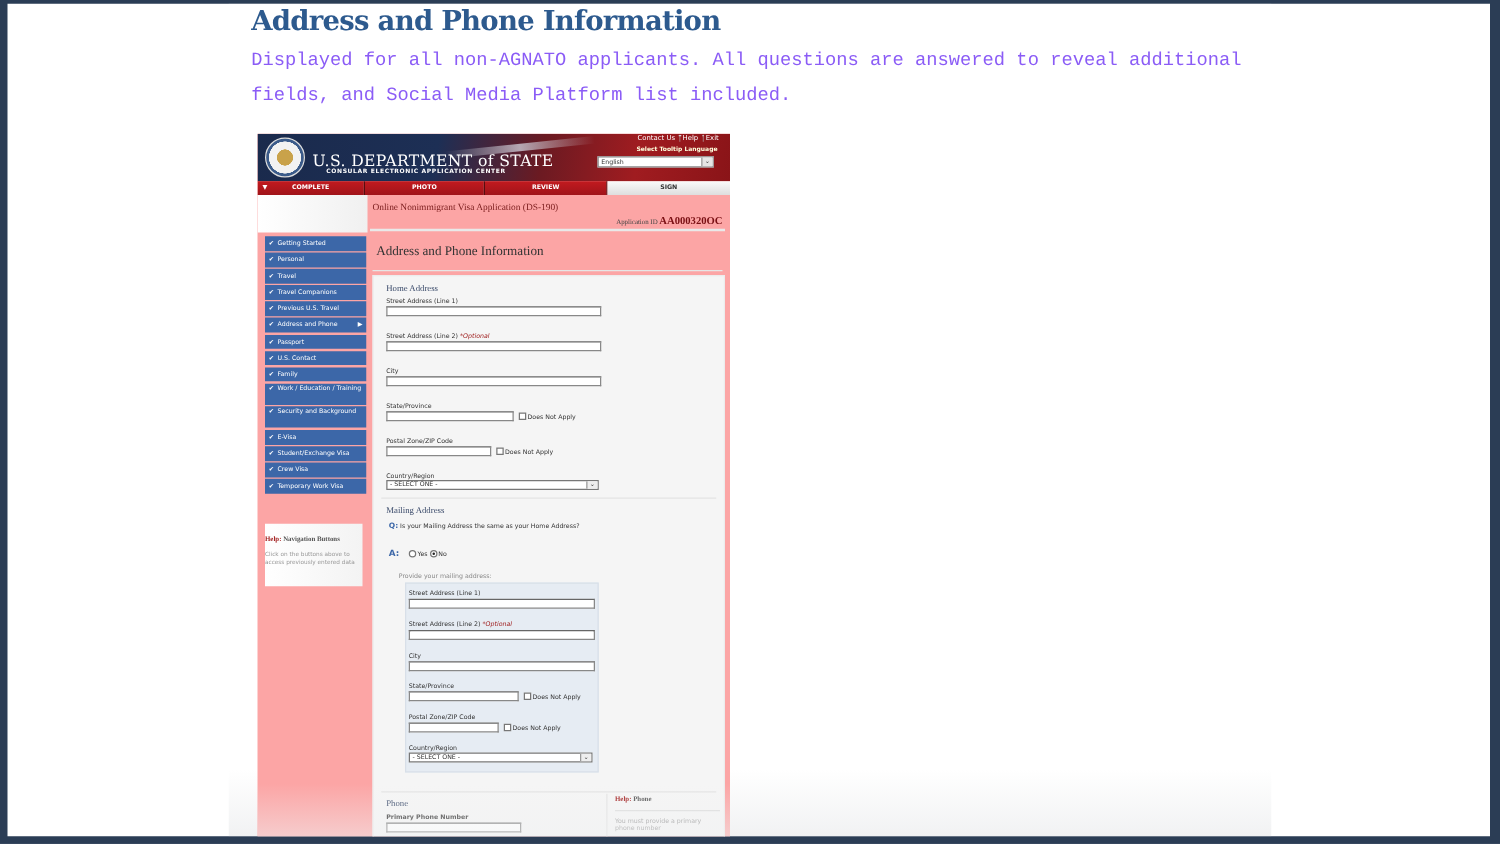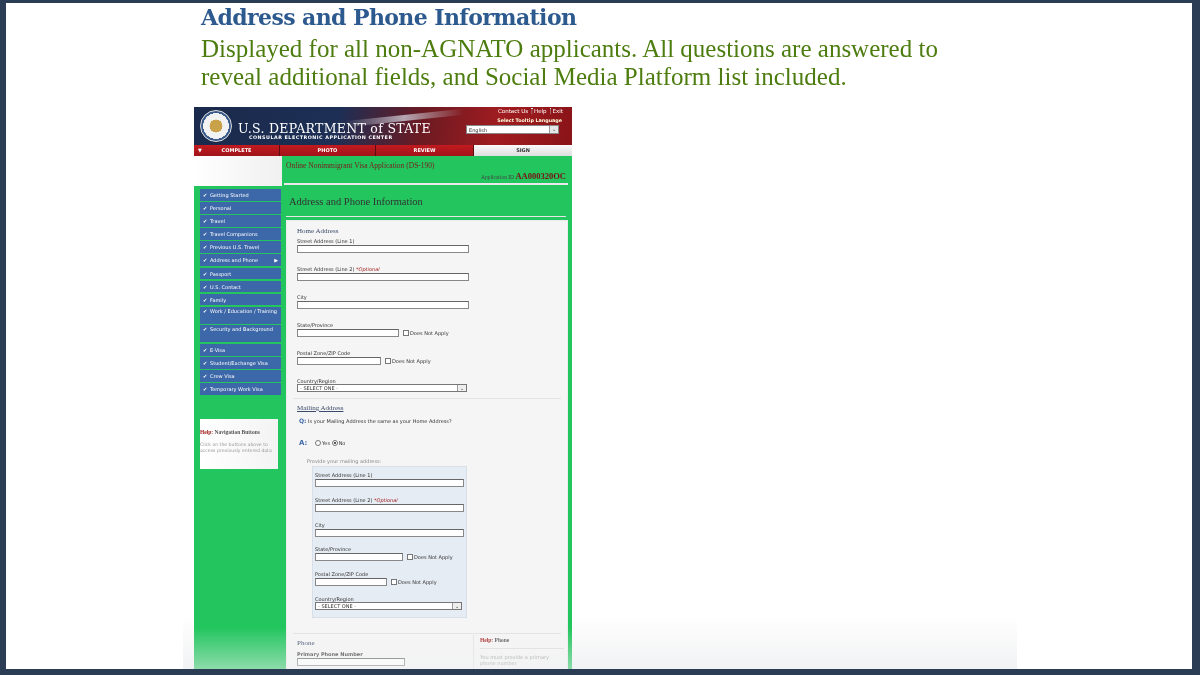--- a/index.html
+++ b/index.html
@@ -12,24 +12,24 @@
     position: absolute; left: 177px; top: 0; width: 834px; height: 666px;
     background: linear-gradient(to bottom, #ffffff 0%, #ffffff 92%, #f1f2f3 100%);
   }
   .doc-title {
     position: absolute; left: 195px; top: 1px;
     font-family: "DejaVu Serif", serif; font-weight: bold; font-size: 22px;
     color: #2d5a8e; letter-spacing: -0.6px;
   }
   .doc-body {
     position: absolute; left: 195px; top: 32px; width: 800px;
-    font-family: Liberation Serif, serif; font-size: 25px; line-height: 28px; color: #4d7c0f;
+    font-family: Liberation Mono, monospace; font-size: 15px; line-height: 28px; color: #8b5cf6;
   }
   
-  .shot { position: absolute; left: 188px; top: 104px; width: 378px; height: 565px; background: #22c55e; overflow: hidden; }
+  .shot { position: absolute; left: 200px; top: 104px; width: 378px; height: 565px; background: #fca5a5; overflow: hidden; }
   .hdr {
     position: absolute; left: 0; top: 0; width: 378px; height: 38px;
     background: linear-gradient(100deg, #1a2a4c 0%, #1d2f55 38%, #6b1a22 60%, #a01c20 80%, #8a1418 100%);
   }
   .hdr .stripe { position:absolute; left:150px; top:8px; width:120px; height:6px; background: linear-gradient(90deg, rgba(255,255,255,0), rgba(220,225,235,.7), rgba(255,255,255,0)); transform: rotate(-6deg); }
   .seal { position:absolute; left:6px; top:3px; width:32px; height:32px; border-radius:50%;
     background: radial-gradient(circle, #c9a24a 0 30%, #f2f2f2 31% 60%, #3b5b8a 61% 100%); border:1px solid #ddd; }
   .dos { position:absolute; left:44px; top:14px; font-family:"DejaVu Serif", serif; color:#fff; font-size:12.5px; letter-spacing:0.3px; white-space:nowrap; }
   .dos-sub { position:absolute; left:55px; top:28px; font-family:"DejaVu Sans", sans-serif; color:#fff; font-size:4.8px; font-weight:bold; letter-spacing:0.5px; white-space:nowrap; }
   .toplinks { position:absolute; right:6px; top:1px; font-family:"DejaVu Sans", sans-serif; color:#fff; font-size:5.5px; white-space:nowrap; }
@@ -177,21 +177,21 @@
 
       <div class="lbl" style="left:10px;top:129px;">Postal Zone/ZIP Code</div>
       <div class="inp" style="left:10px;top:136px;width:84px;"></div>
       <div class="cb" style="left:98px;top:137px;"><i></i><span>Does Not Apply</span></div>
 
       <div class="lbl" style="left:10px;top:157px;">Country/Region</div>
       <div class="sel" style="left:10px;top:163px;width:170px;"><span>- SELECT ONE -</span><span class="arr">⌄</span></div>
 
       <div class="sep" style="left:6px;top:177px;width:268px;"></div>
 
-      <div class="sec-head" style="left:10px;top:183px;text-decoration:underline;">Mailing Address</div>
+      <div class="sec-head" style="left:10px;top:183px;">Mailing Address</div>
       <div class="q" style="left:12px;top:196px;"><b>Q:</b> <span>Is your Mailing Address the same as your Home Address?</span></div>
       <div class="ans" style="left:12px;top:218px;">
         <b>A:</b>
         <span><span class="r"></span><span>Yes</span></span>
         <span><span class="r on"></span><span>No</span></span>
       </div>
       <div class="lbl" style="left:20px;top:237px;color:#888;">Provide your mailing address:</div>
 
       <div class="mail-box" style="top:245px;">
         <div class="lbl" style="left:2px;top:5px;">Street Address (Line 1)</div>

